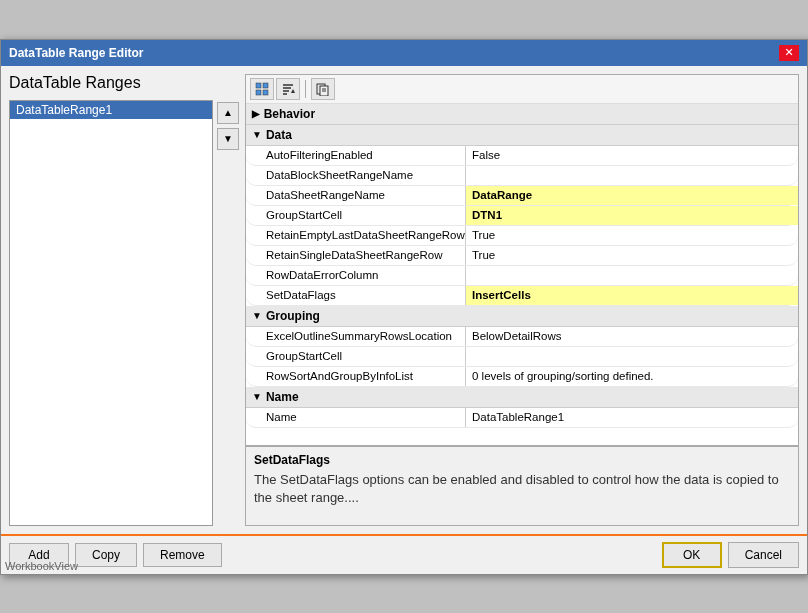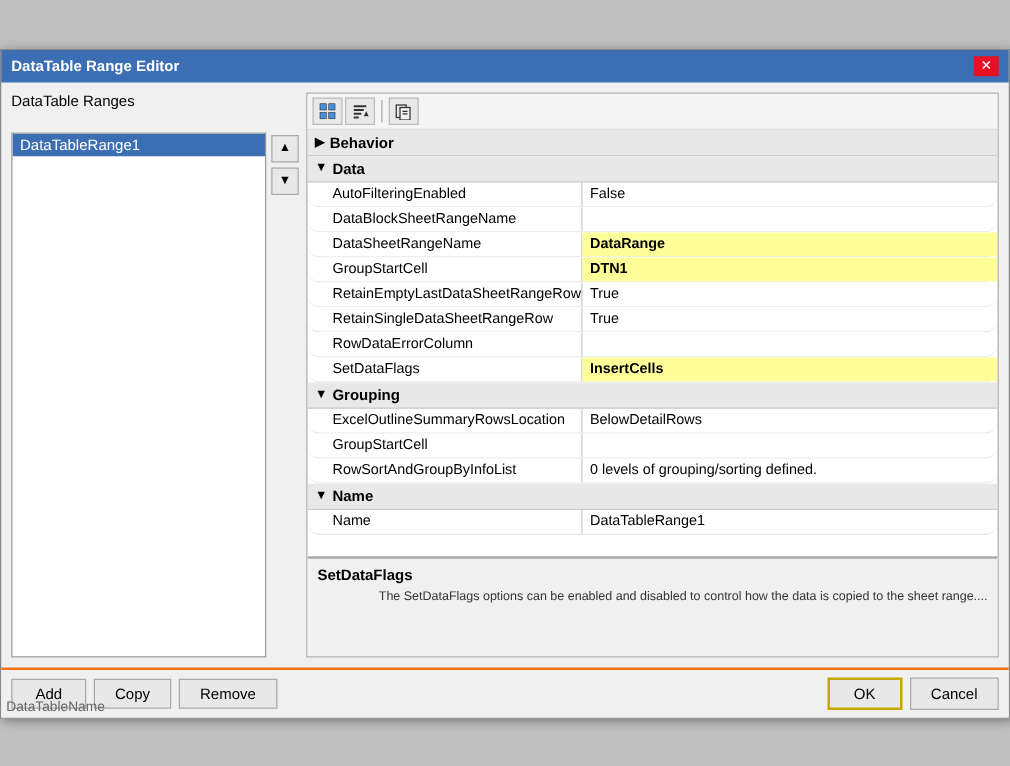--- a/index.html
+++ b/index.html
@@ -61,22 +61,22 @@
 
     
     .left-panel {
       width: 230px;
       display: flex;
       flex-direction: column;
       flex-shrink: 0;
     }
 
     .left-panel-label {
-      font-size: 12px;
-      margin-bottom: 18px;
+      font-size: 16px;
+      margin-bottom: 8px;
       color: #000;
     }
 
     .list-container {
       display: flex;
       gap: 4px;
       flex: 1;
     }
 
     .list-box {
@@ -221,24 +221,23 @@
       min-height: 80px;
     }
 
     .desc-title {
       font-weight: 700;
       font-size: 12px;
       margin-bottom: 4px;
     }
 
     .desc-text {
-      font-size: 10px;
+      font-size: 13px;
       color: #333;
       line-height: 1.4;
-      text-align: right;
     }
 
     
     .bottom-bar {
       display: flex;
       align-items: center;
       justify-content: space-between;
       padding: 6px 8px;
       background: #f0f0f0;
       border-top: 2px solid #f97316;
@@ -415,14 +414,14 @@
       <button class="btn">Add</button>
       <button class="btn">Copy</button>
       <button class="btn">Remove</button>
     </div>
     <div class="bottom-right-btns">
       <button class="btn ok-btn">OK</button>
       <button class="btn">Cancel</button>
     </div>
   </div>
 
-  <span class="workbook-label">DataTableName</span>
+  <span class="workbook-label">WorkbookView</span>
 </div>
 
 </body></html>

